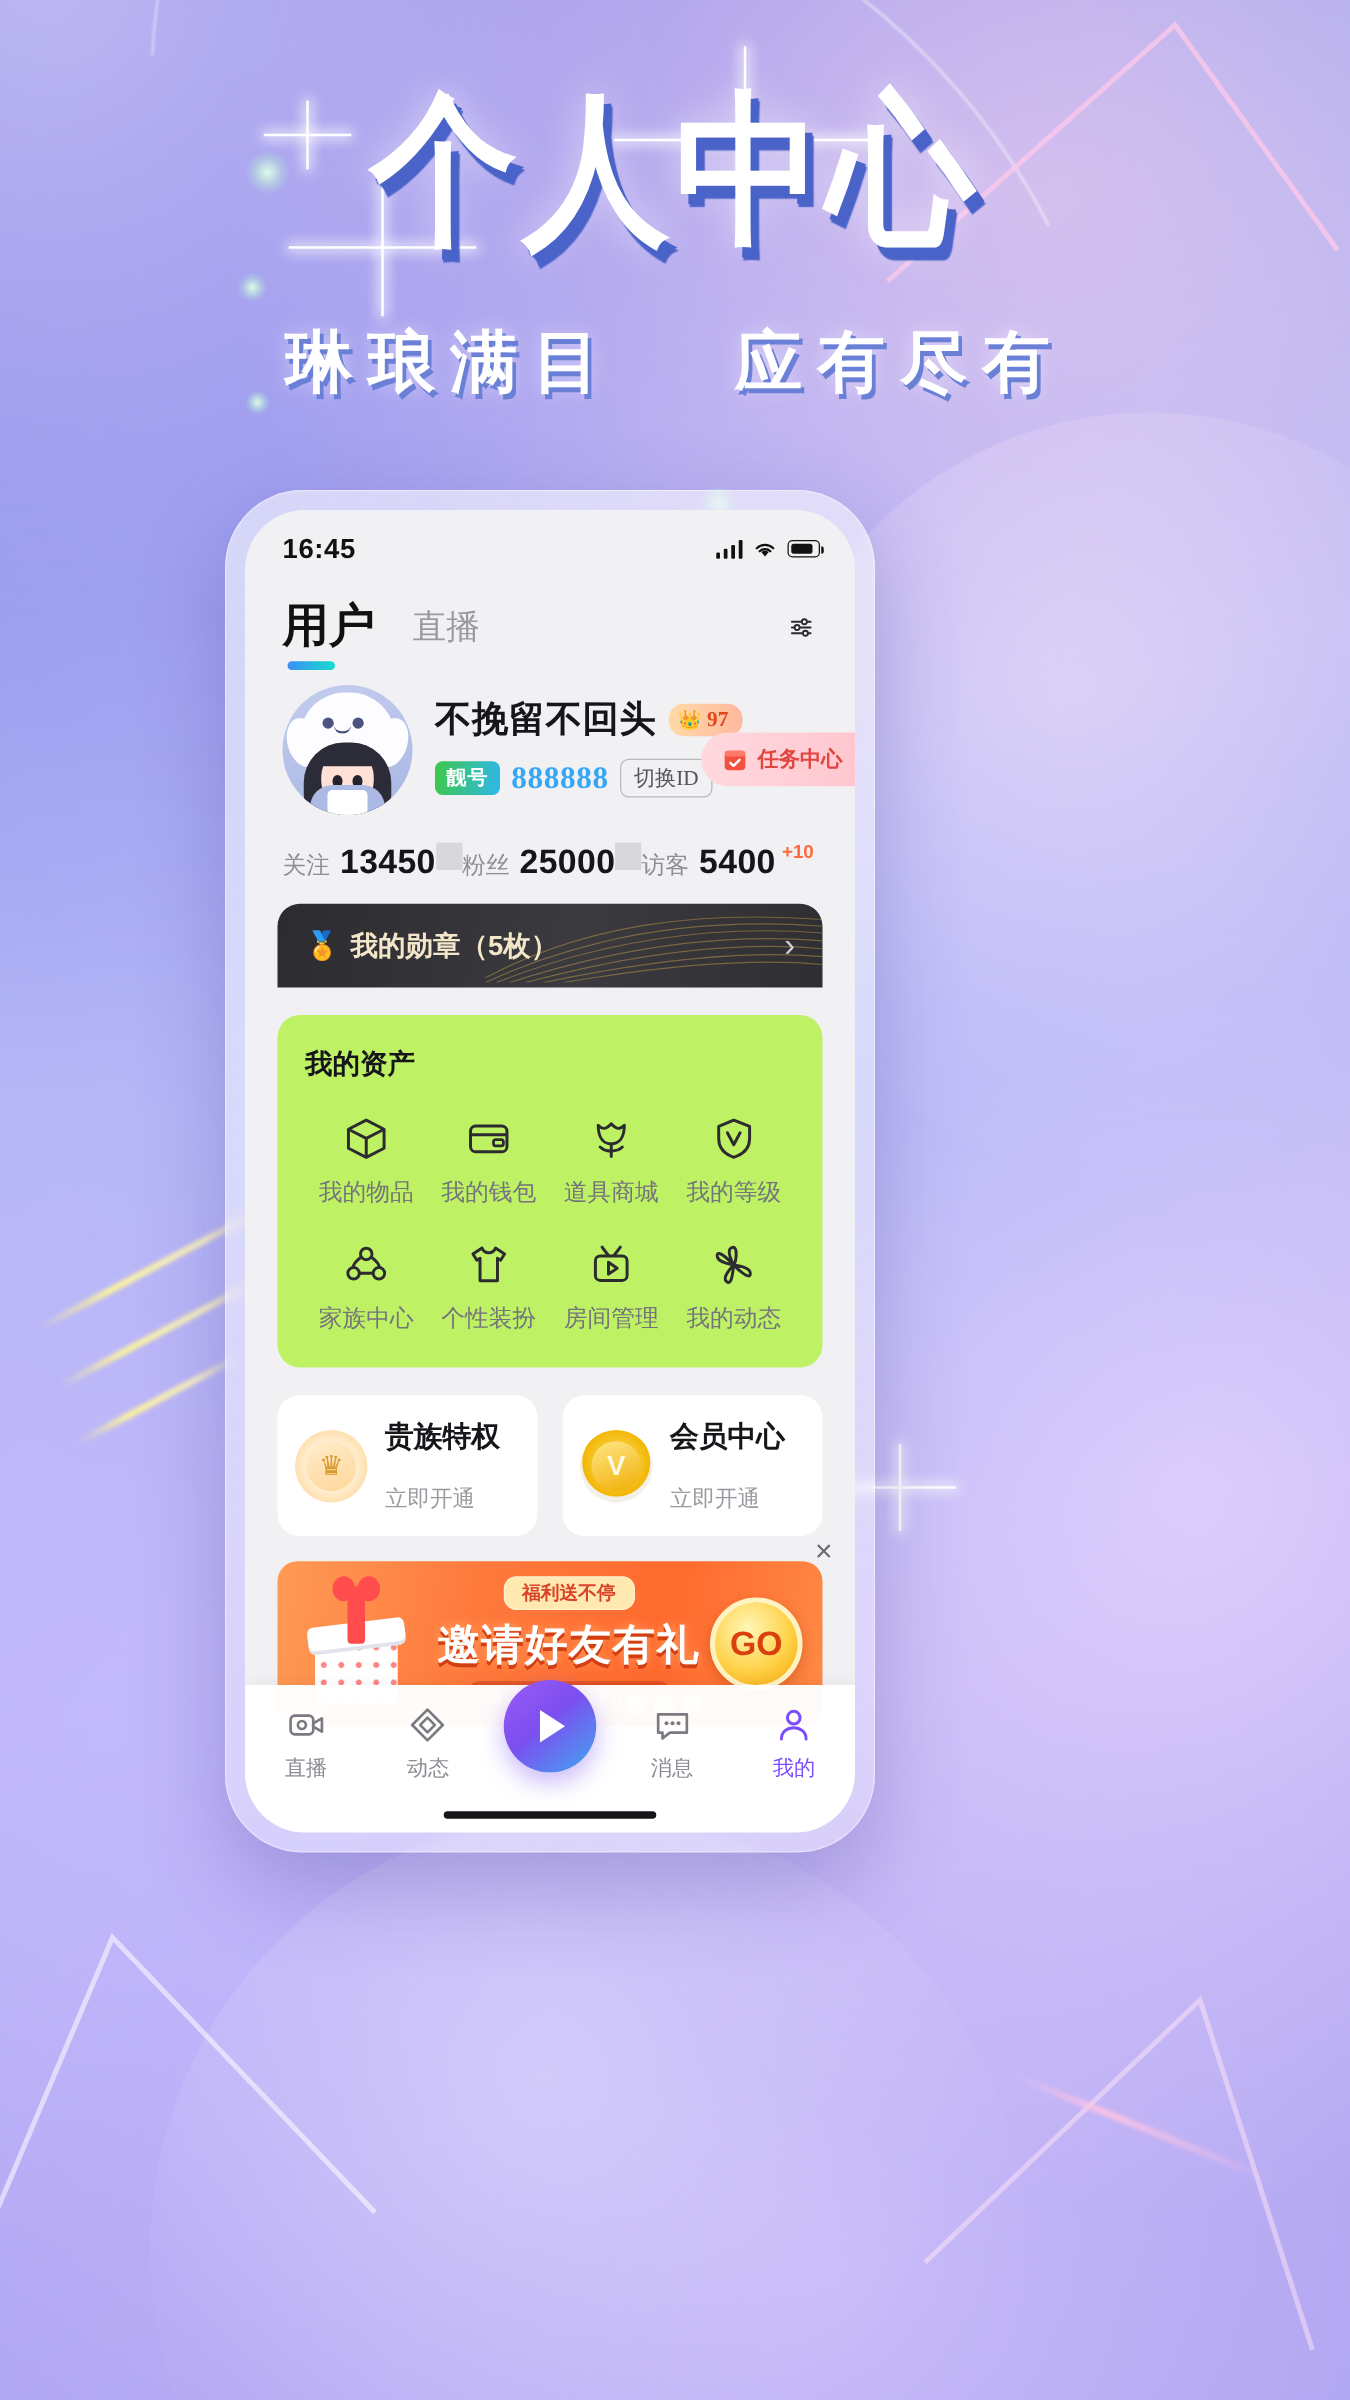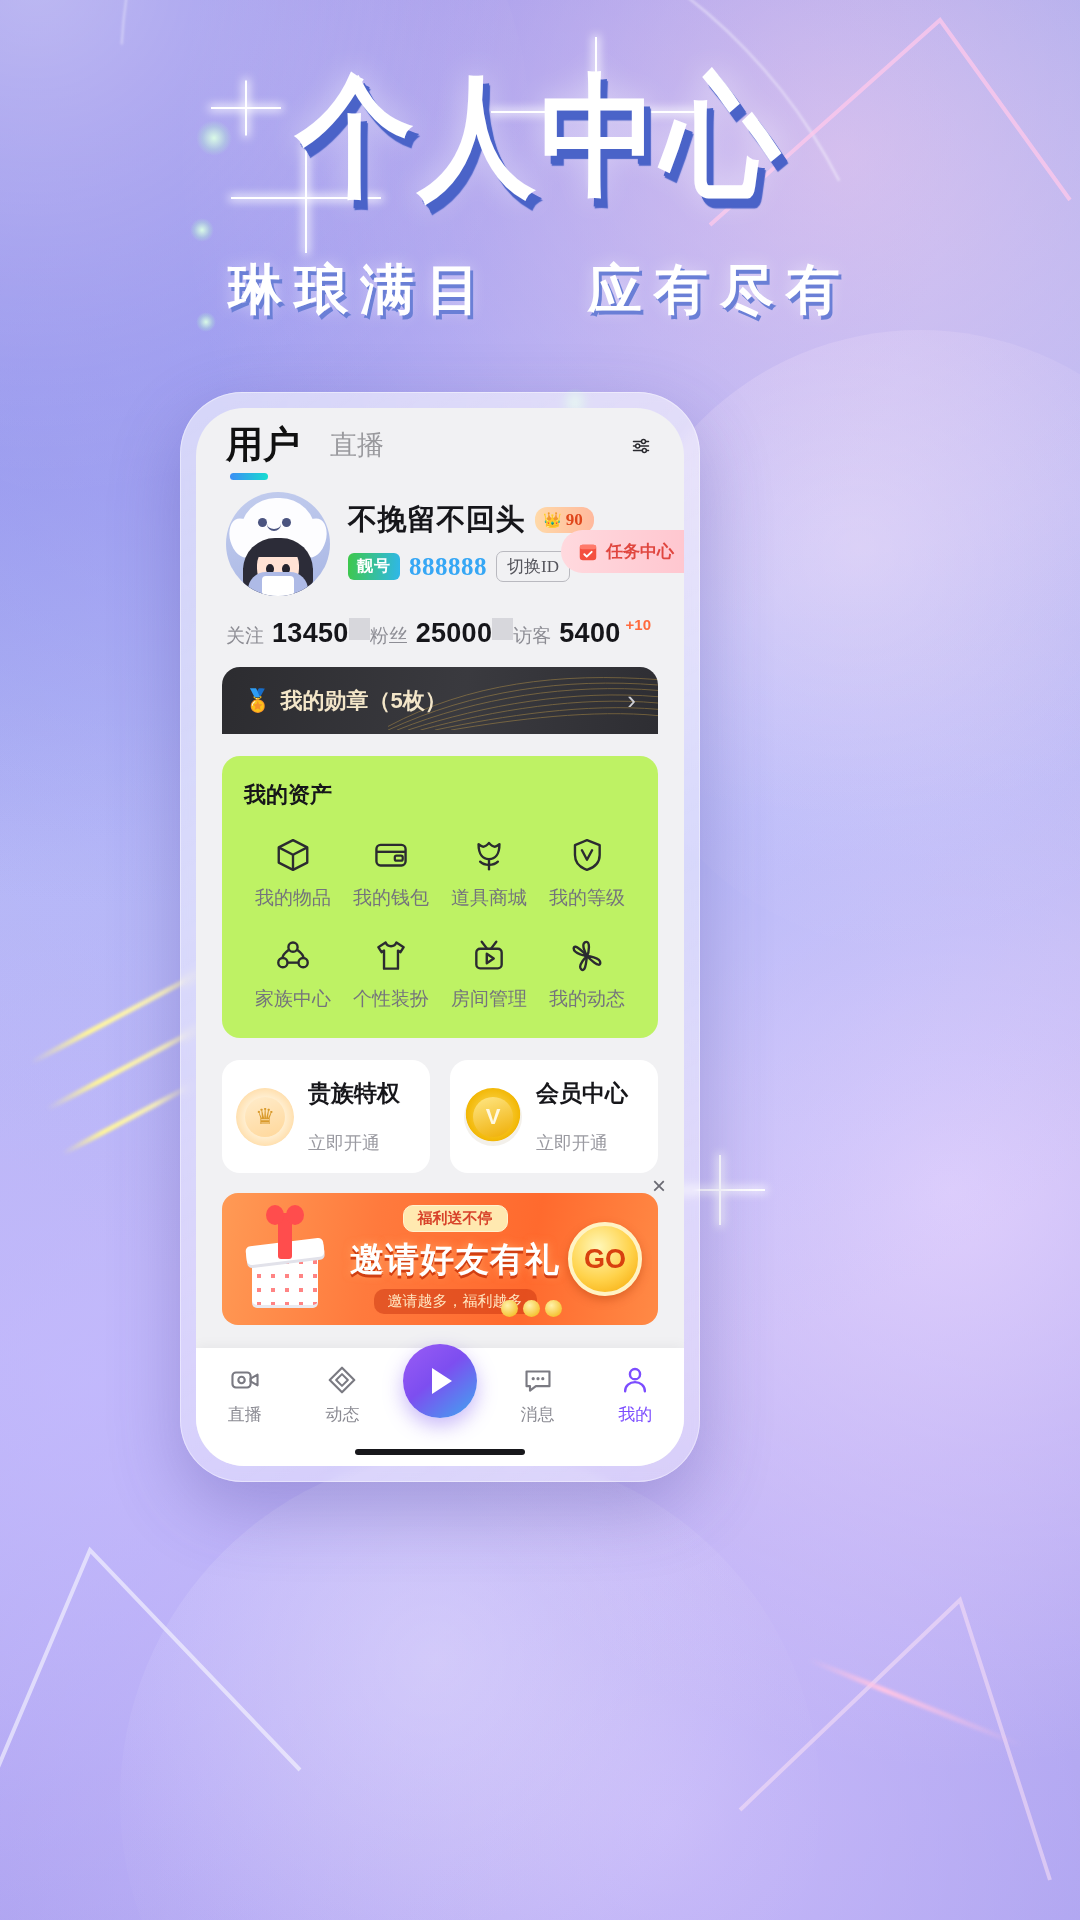--- a/index.html
+++ b/index.html
@@ -360,20 +360,39 @@
   <div class="hero-sub">
     <span>琳琅满目</span>
     <span class="gap"></span>
     <span>应有尽有</span>
   </div>
 </div>
 
 <div class="phone">
  <div class="screen">
 
+  <div class="statusbar">
+    <div class="sb-time">16:45</div>
+    <div class="sb-right">
+      <span class="sig">
+            <i></i>
+            <i></i>
+            <i></i>
+            <i></i>
+          </span>
+      <svg width="20" height="15" viewBox="0 0 20 15">
+        <path d="M10 13.2 L7 9.6 a4.6 4.6 0 0 1 6 0 Z" fill="#111"></path>
+        <path d="M3.4 6.6 a9.6 9.6 0 0 1 13.2 0" stroke="#111" stroke-width="1.8" fill="none" stroke-linecap="round"></path>
+        <path d="M5.7 9 a6.2 6.2 0 0 1 8.6 0" stroke="#111" stroke-width="1.8" fill="none" stroke-linecap="round"></path>
+      </svg>
+      <span class="batt">
+            <i></i>
+          </span>
+    </div>
+  </div>
 
   <div class="tabbar">
     <div class="tab active">用户</div>
     <div class="tab">直播</div>
     <svg class="filter-ico" viewBox="0 0 24 24">
       <g stroke="#2a2a2f" stroke-width="1.8" stroke-linecap="round">
         <line x1="3" y1="6.5" x2="21" y2="6.5"></line>
         <line x1="3" y1="12" x2="21" y2="12"></line>
         <line x1="3" y1="17.5" x2="21" y2="17.5"></line>
       </g>
@@ -400,21 +419,21 @@
       <div class="av-cheek r"></div>
       <div class="av-body"></div>
       <div class="av-collar"></div>
     </div>
 
     <div class="pinfo">
       <div class="pname-row">
         <span class="pname">不挽留不回头</span>
         <span class="lvl">
           <span class="crown">👑</span>
-          <span>90</span>
+          <span>97</span>
         </span>
       </div>
       <div class="pid-row">
         <span class="badge-good">靓号</span>
         <span class="pid-num">888888</span>
         <span class="switch-id">切换ID</span>
       </div>
     </div>
 
     <div class="task-btn">

